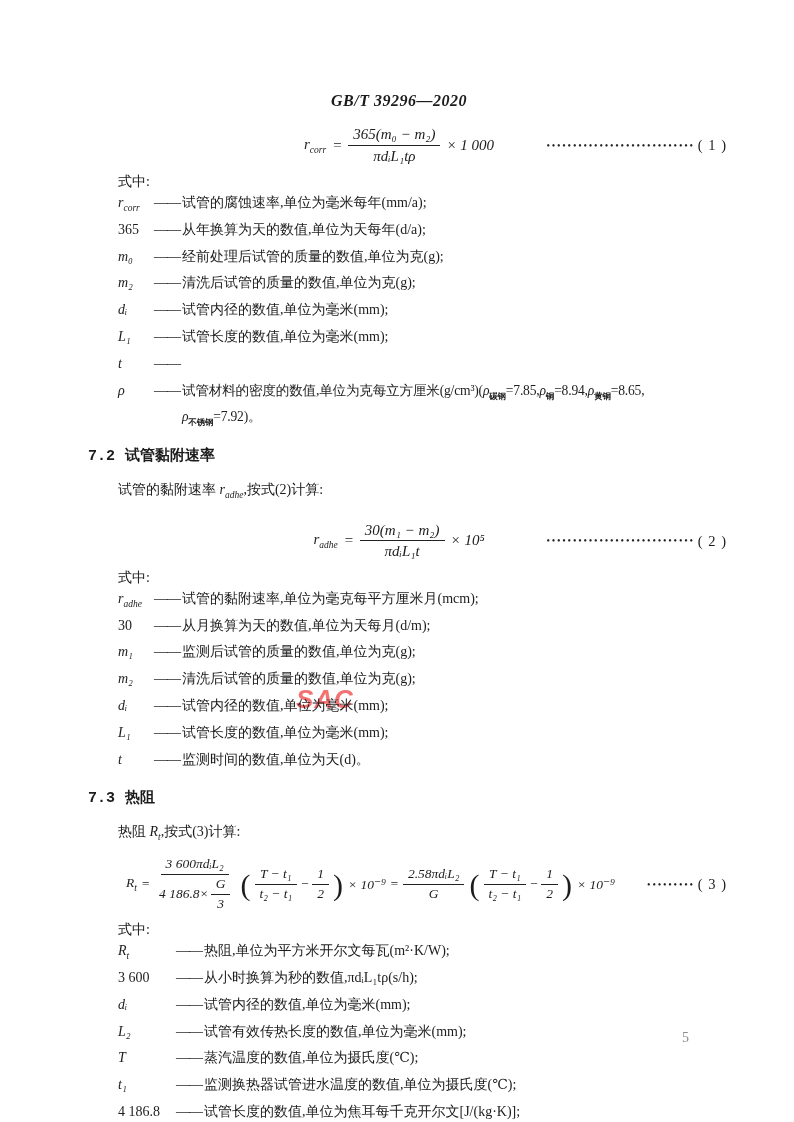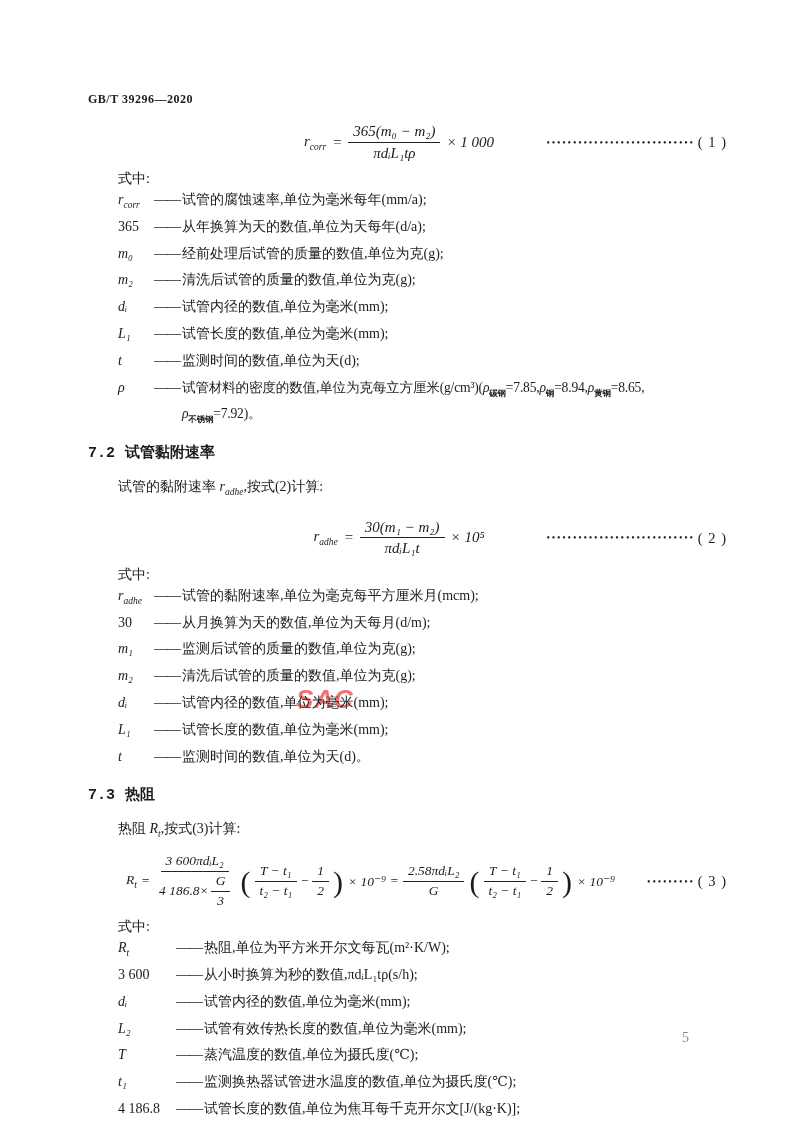--- a/index.html
+++ b/index.html
@@ -1,19 +1,19 @@
 <!DOCTYPE html>
 <html><head>
 <meta charset="utf-8">
 <style>
   html,body{margin:0;padding:0;background:#fff;}
   .page{position:relative;width:794px;height:1122px;background:#ffffff;overflow:hidden;
         color:#1c1c1c;font-family:"Liberation Serif","DejaVu Serif",serif;font-size:14px;}
   .content{position:absolute;left:88px;top:0;width:622px;z-index:1;}
-  .doc-header{margin-top:92px;text-align:left;font-weight:bold;font-size:12px;letter-spacing:.5px;}
+  .doc-header{margin-top:92px;text-align:center;font-weight:bold;font-size:16px;letter-spacing:.5px;font-style:italic;}
 
   
   .formula-row{position:relative;display:flex;align-items:center;justify-content:center;
                height:46px;margin-top:12px;font-size:15px;}
   .f-math{display:flex;align-items:center;gap:6px;font-style:italic;}
   .frac{display:inline-flex;flex-direction:column;align-items:center;line-height:1.25;}
   .fnum{padding:0 5px 1px;border-bottom:1.2px solid #222;white-space:nowrap;}
   .fden{padding:1px 5px 0;white-space:nowrap;display:inline-flex;align-items:center;justify-content:center;gap:2px;}
   sub{font-size:9.5px;font-style:italic;}
   .f-tail{position:absolute;right:-17px;top:50%;transform:translateY(-50%);
@@ -111,21 +111,20 @@
 
         <div class="li-row">
           <span class="term"><i>L₁</i><sub></sub></span>
           <span class="dash">——</span>
           <span class="def">试管长度的数值,单位为毫米(mm);</span>
         </div>
 
         <div class="li-row">
           <span class="term"><i>t</i><sub></sub></span>
           <span class="dash">——</span>
-          <span class="def">监测时间的数值,单位为天(d);</span>
         </div>
       </div>
 
     <div class="li-row rho" style="margin-left:30px;">
       <span class="term"><i>ρ</i></span>
       <span class="dash">——</span>
       <span class="def-block">
         <span class="def-line"><span>试管材料的密度的数值,单位为克每立方厘米(g/cm³)(</span><i>ρ</i><sub class="csub">碳钢</sub><span>=7.85,</span><i>ρ</i><sub class="csub">铜</sub><span>=8.94,</span><i>ρ</i><sub class="csub">黄铜</sub><span>=8.65,</span></span>
         <span class="def-line"><i>ρ</i><sub class="csub">不锈钢</sub><span>=7.92)。</span></span>
       </span>

